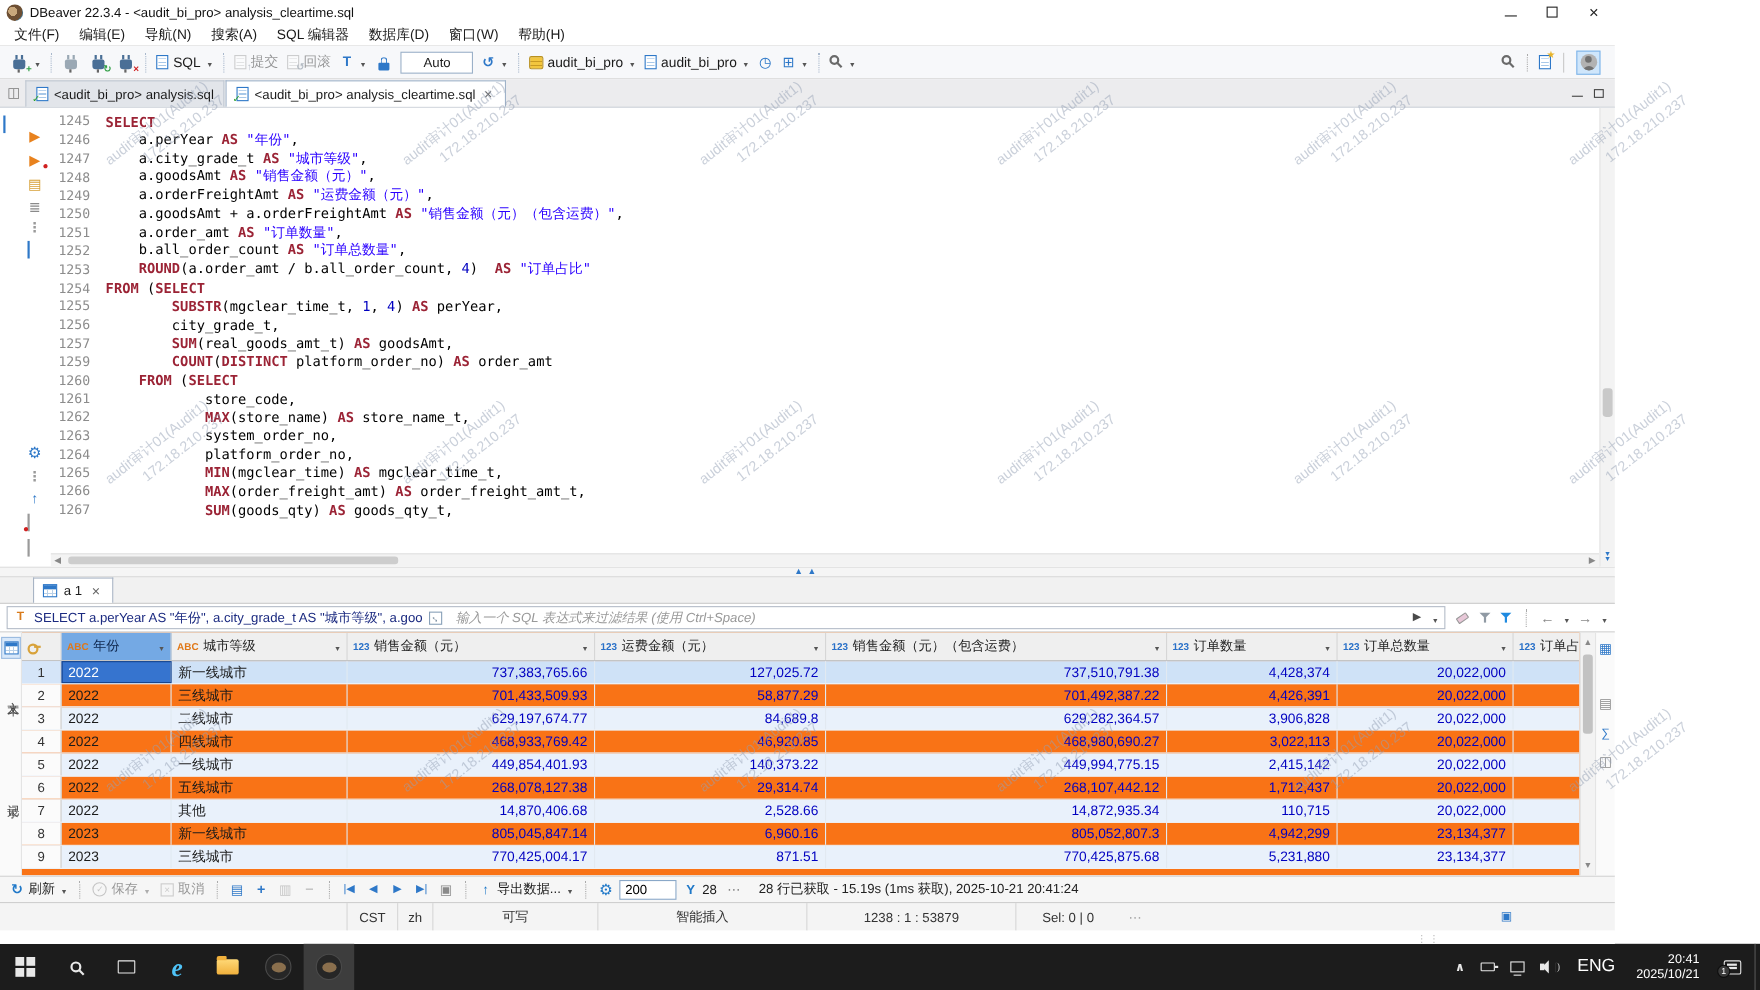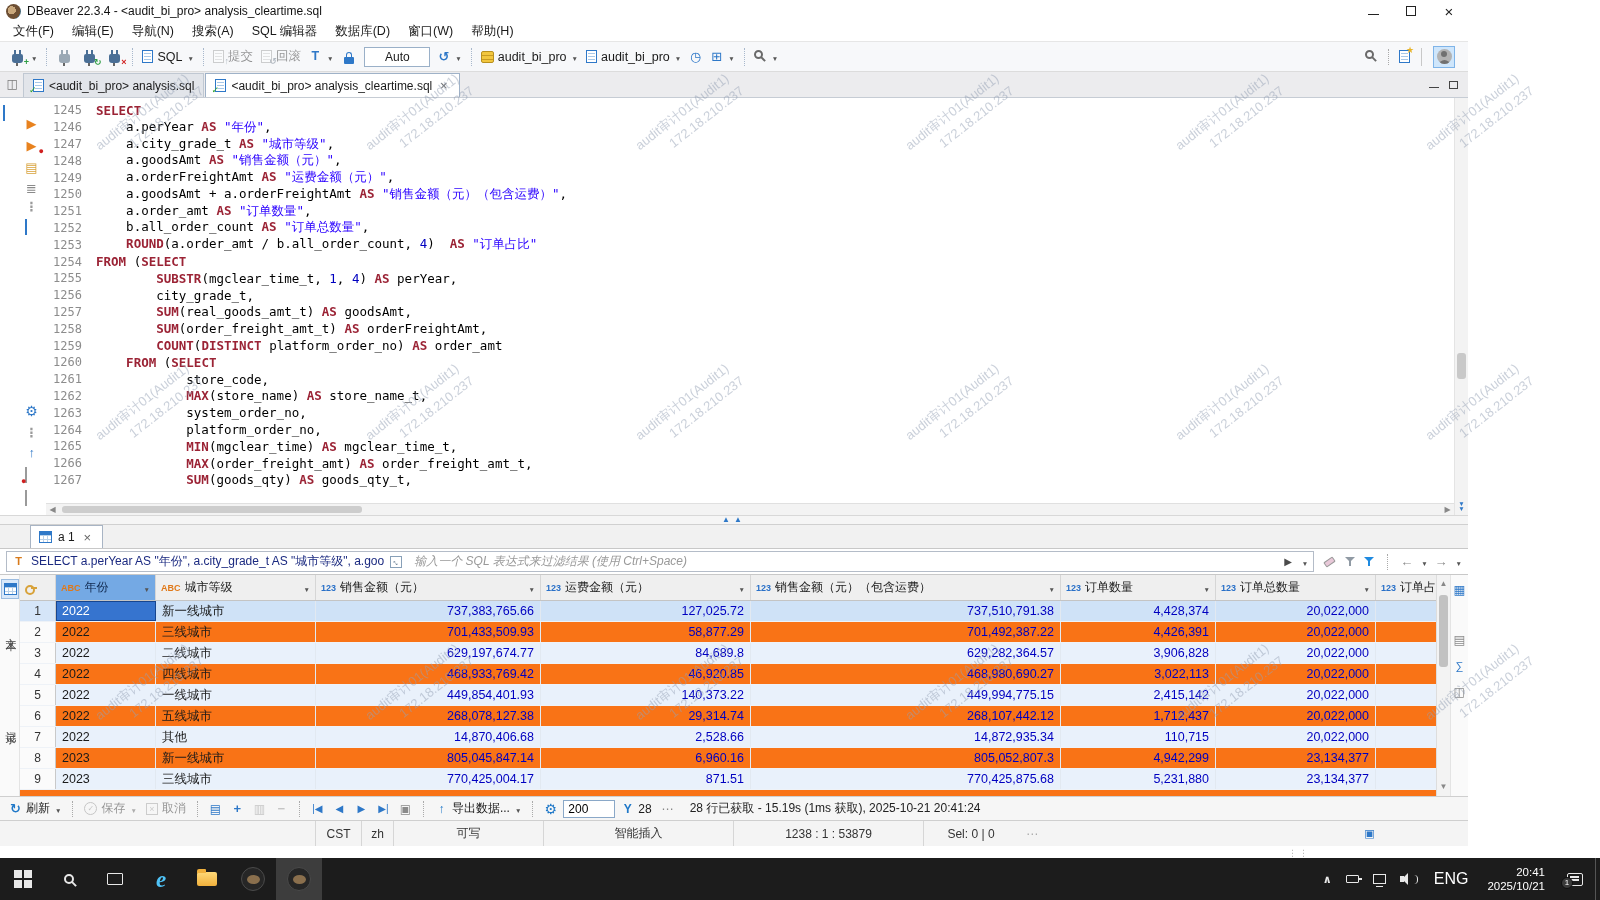--- a/index.html
+++ b/index.html
@@ -412,24 +412,20 @@
           </div>
           <div class="cl">
             <span class="ln">1256</span>
             <span class="ct">        city_grade_t,</span>
           </div>
           <div class="cl">
             <span class="ln">1257</span>
             <span class="ct">        <span class="kw">SUM</span>(real_goods_amt_t) <span class="kw">AS</span> goodsAmt,</span>
           </div>
           <div class="cl">
-            <span class="ln">1258</span>
-            <span class="ct">        <span class="kw">SUM</span>(order_freight_amt_t) <span class="kw">AS</span> orderFreightAmt,</span>
-          </div>
-          <div class="cl">
             <span class="ln">1259</span>
             <span class="ct">        <span class="kw">COUNT</span>(<span class="kw">DISTINCT</span> platform_order_no) <span class="kw">AS</span> order_amt</span>
           </div>
           <div class="cl">
             <span class="ln">1260</span>
             <span class="ct">    <span class="kw">FROM</span> (<span class="kw">SELECT</span></span>
           </div>
           <div class="cl">
             <span class="ln">1261</span>
             <span class="ct">            store_code,</span>

